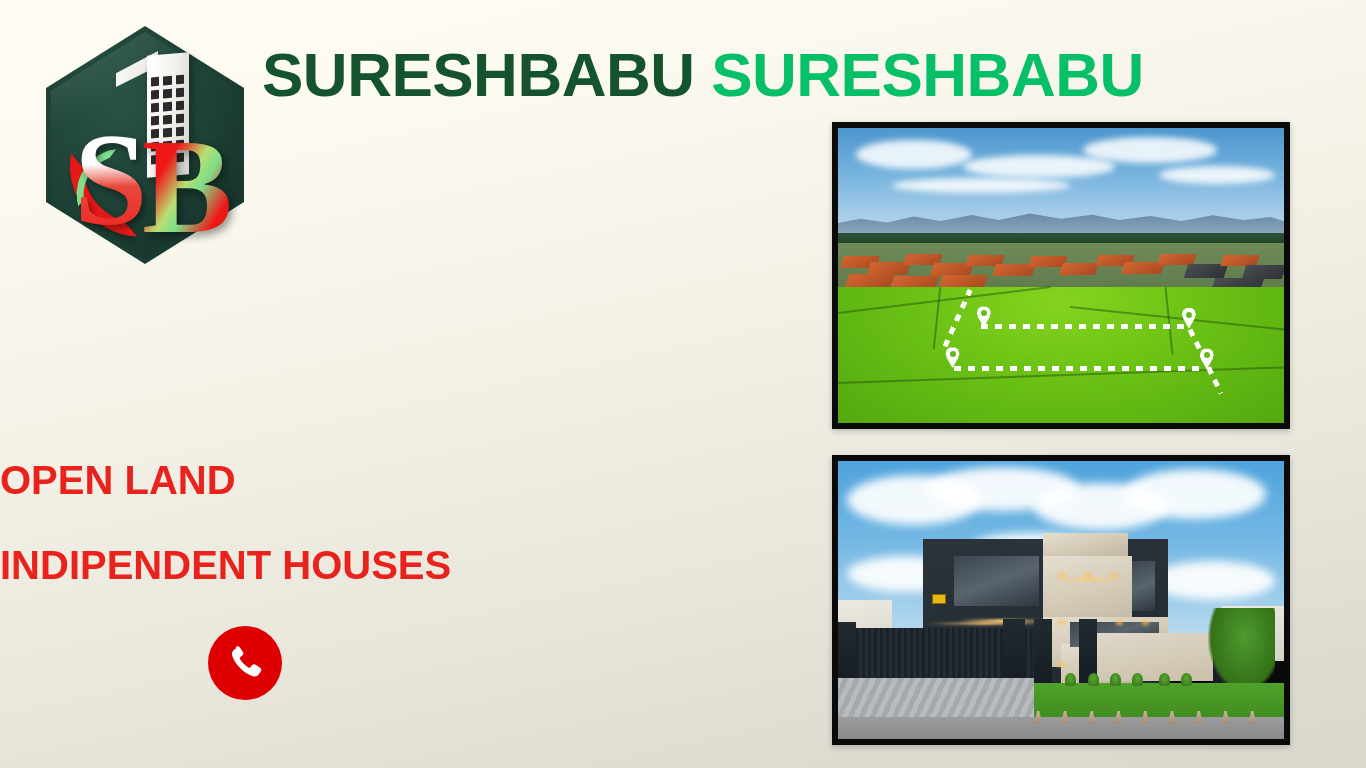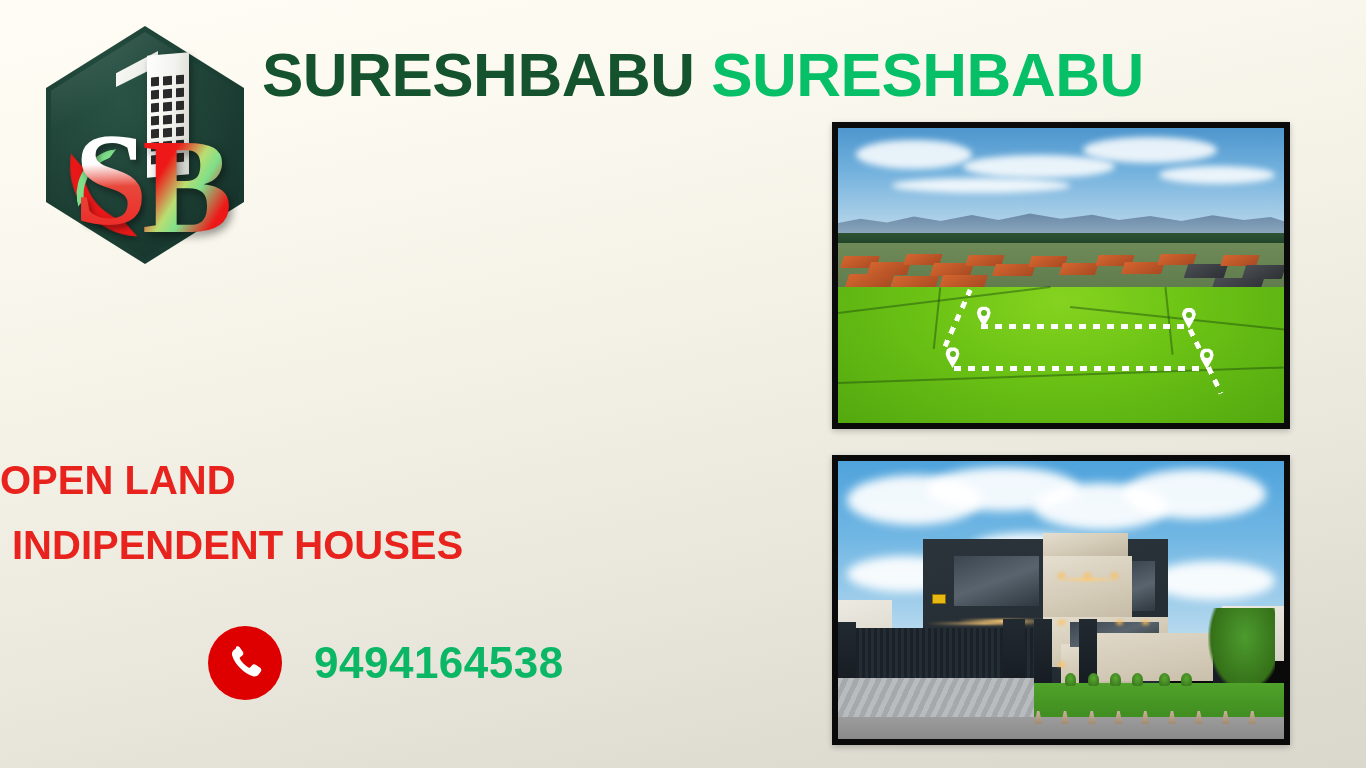--- a/index.html
+++ b/index.html
@@ -181,21 +181,21 @@
     width: 812px;
     text-align: left;
   }
   .offer-line {
     color: #E8231E;
     font-weight: 700;
     white-space: nowrap;
     font-family: "Liberation Sans", sans-serif;
   }
   .offer-1 { font-size: 40px; letter-spacing: 0px; }
-  .offer-2 { font-size: 40px; margin-top: 20px; letter-spacing: 0px; padding-left: 12px; }
+  .offer-2 { font-size: 40px; margin-top: 40px; letter-spacing: 0px; }
 
   
   .phone-row {
     position: absolute;
     left: 208px;
     top: 626px;
     display: flex;
     align-items: center;
     gap: 32px;
   }
@@ -428,21 +428,20 @@
     <div class="offer-line offer-1">OPEN LAND</div>
     <div class="offer-line offer-2">INDIPENDENT HOUSES</div>
   </div>
 
   <div class="phone-row">
     <div class="phone-badge">
       <svg viewBox="0 0 24 24" aria-hidden="true">
         <path fill="#FFFFFF" d="M6.6 2.2c.7-.5 1.7-.4 2.2.4l1.9 2.7c.5.7.4 1.7-.3 2.2l-1.3 1c-.3.2-.4.6-.2.9.5 1 1.3 2.1 2.3 3.1 1 1 2.1 1.8 3.1 2.3.3.2.7.1.9-.2l1-1.3c.5-.7 1.5-.8 2.2-.3l2.7 1.9c.8.5.9 1.5.4 2.2l-1.2 1.6c-.8 1.1-2.2 1.6-3.5 1.2-2.6-.7-5.3-2.5-7.6-4.8C6.8 12.8 5 10.1 4.3 7.5c-.4-1.3.1-2.7 1.2-3.5l1.1-.8z"></path>
       </svg>
     </div>
-    <div class="phone-number">9494164538</div>
   </div>
 
   <div class="photo-frame photo-top">
     <div class="photo-canvas">
       <div class="sky-a"></div>
       <div class="cloud" style="left:4%;top:4%;width:26%;height:10%;"></div>
       <div class="cloud" style="left:28%;top:9%;width:34%;height:8%;"></div>
       <div class="cloud" style="left:55%;top:3%;width:30%;height:9%;"></div>
       <div class="cloud" style="left:72%;top:13%;width:26%;height:6%;"></div>
       <div class="cloud" style="left:12%;top:17%;width:40%;height:5%;"></div>

